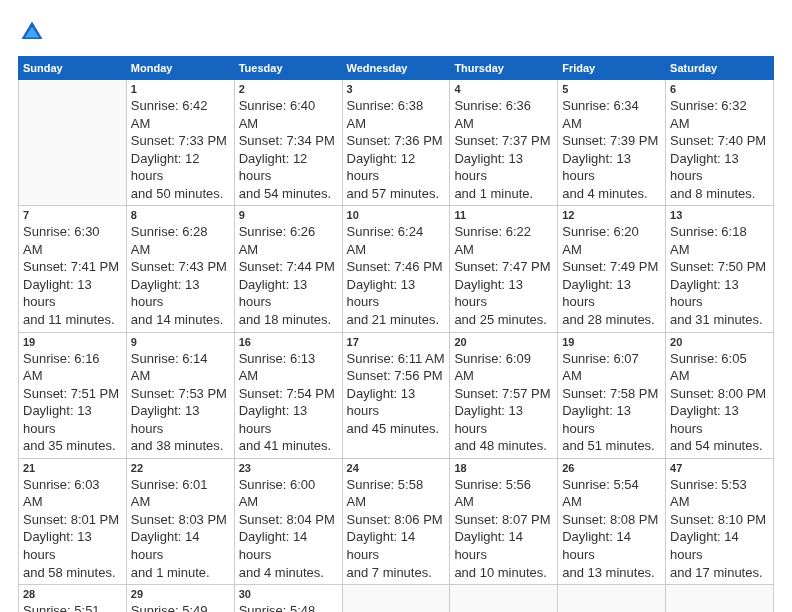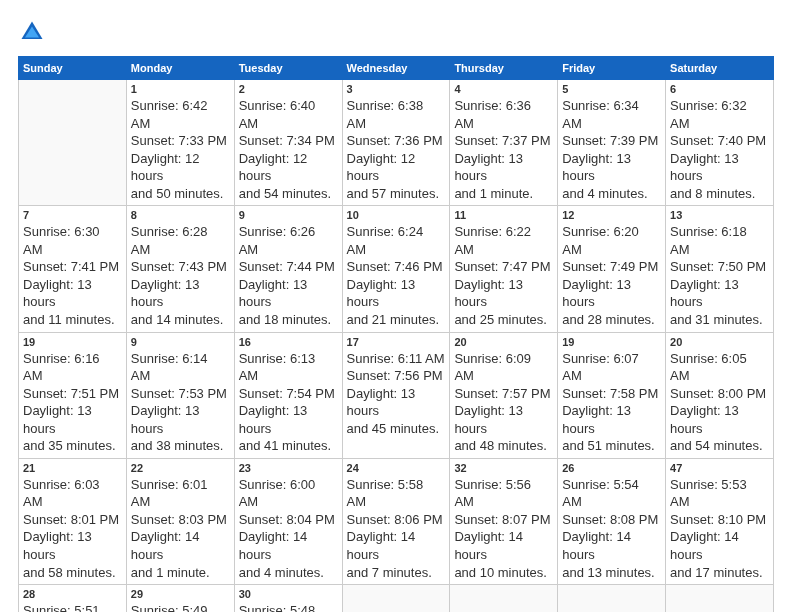--- a/index.html
+++ b/index.html
@@ -232,21 +232,21 @@
           </td>
           <td>
             <div class="day-number">23</div>
             <div class="day-info">Sunrise: 6:00 AM<br>Sunset: 8:04 PM<br>Daylight: 14 hours<br>and 4 minutes.</div>
           </td>
           <td>
             <div class="day-number">24</div>
             <div class="day-info">Sunrise: 5:58 AM<br>Sunset: 8:06 PM<br>Daylight: 14 hours<br>and 7 minutes.</div>
           </td>
           <td>
-            <div class="day-number">32</div>
+            <div class="day-number">18</div>
             <div class="day-info">Sunrise: 5:56 AM<br>Sunset: 8:07 PM<br>Daylight: 14 hours<br>and 10 minutes.</div>
           </td>
           <td>
             <div class="day-number">26</div>
             <div class="day-info">Sunrise: 5:54 AM<br>Sunset: 8:08 PM<br>Daylight: 14 hours<br>and 13 minutes.</div>
           </td>
           <td>
             <div class="day-number">47</div>
             <div class="day-info">Sunrise: 5:53 AM<br>Sunset: 8:10 PM<br>Daylight: 14 hours<br>and 17 minutes.</div>
           </td>

